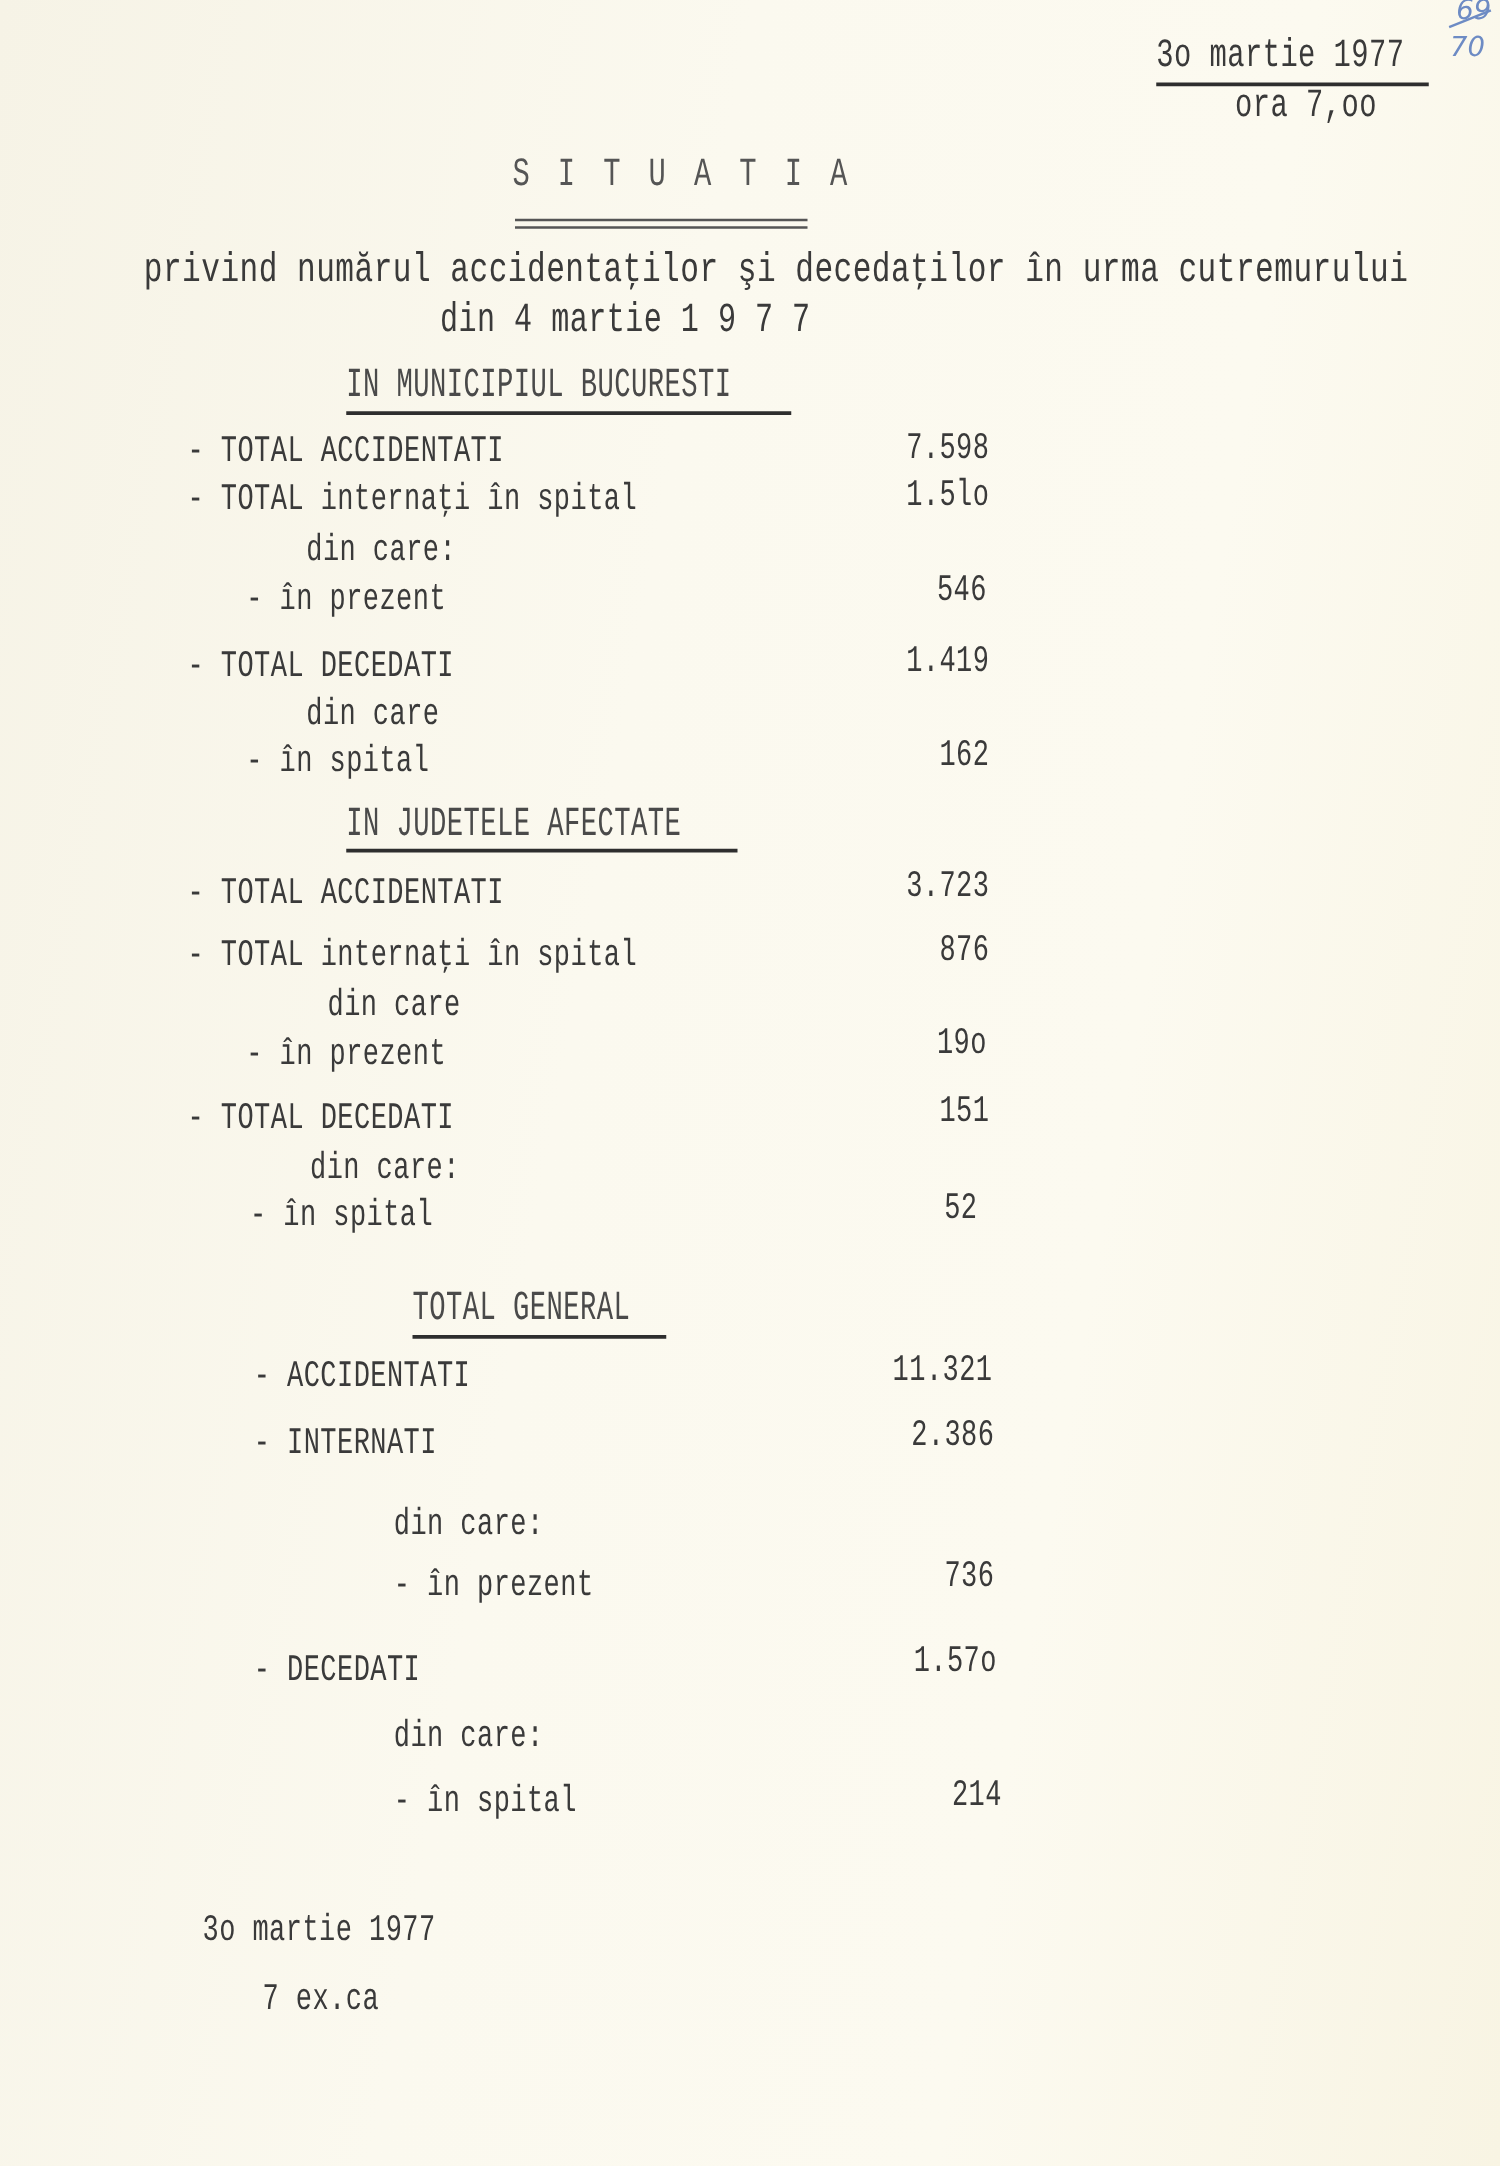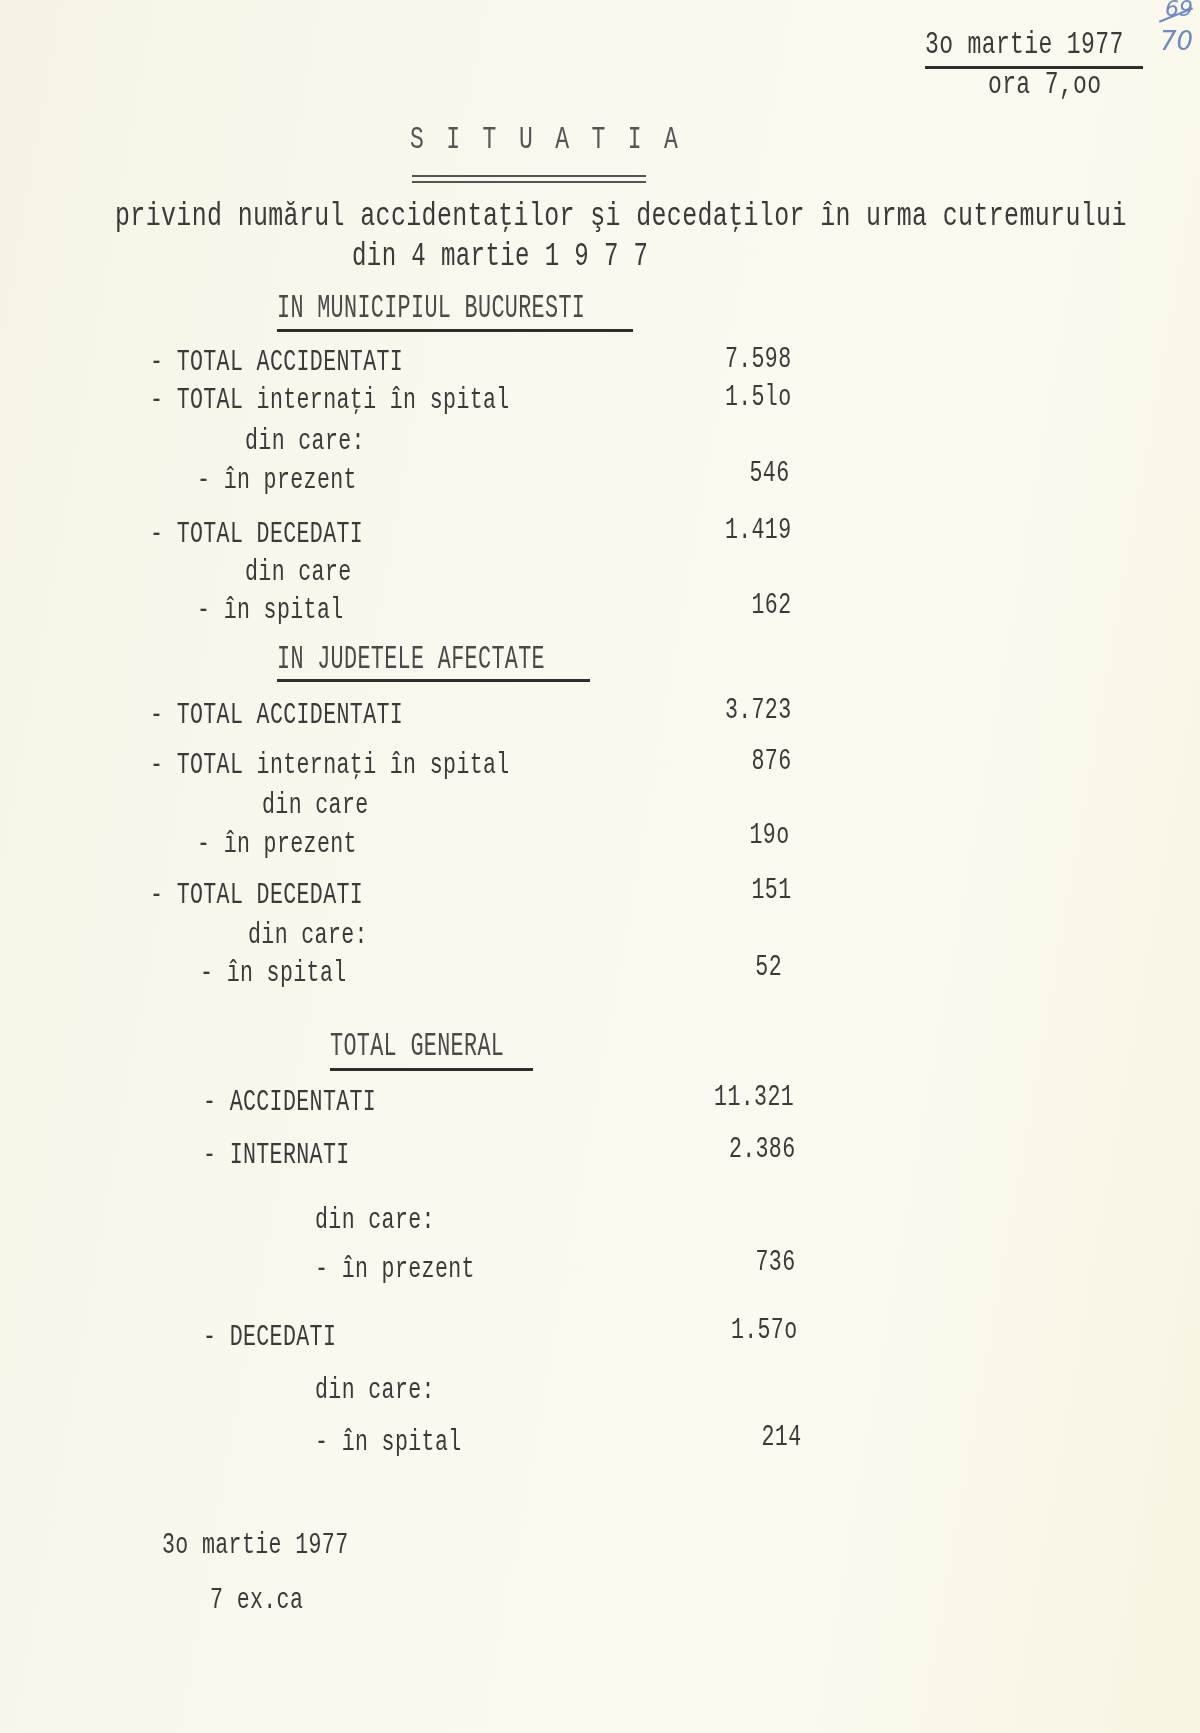--- a/index.html
+++ b/index.html
@@ -10,21 +10,21 @@
     color:#3a3a3a;
   }
   .t {
     position:absolute; white-space:pre; font-size:30px; line-height:34px;
     transform-origin:left top; transform: scaleX(0.72);
     letter-spacing:0.5px;
   }
   .r { transform-origin:right top; text-align:right; }
   .ul { position:absolute; height:3px; background:#2e2e2e; }
   .ul2 { position:absolute; height:2px; background:#555; }
-  .hand { position:absolute; font-family:"DejaVu Sans", sans-serif; color:#6d8bc4; font-style:italic; font-size:26px; }
+  .hand { position:absolute; font-family:"DejaVu Sans", sans-serif; color:#6d8bc4; font-style:italic; font-size:22px; }
   .strike { position:absolute; height:2px; background:#6d8bc4; transform:rotate(-22deg); }
 </style>
 </head>
 <body>
 
 <div class="hand" style="left:1165px; top:-4px; font-size:22px;">69</div>
 <div class="strike" style="left:1158px; top:14px; width:36px;"></div>
 <div class="hand" style="left:1160px; top:26px;">70</div>
 
 <div class="t" style="left:925px; top:28px; font-size:32px;">3o martie 1977</div>

